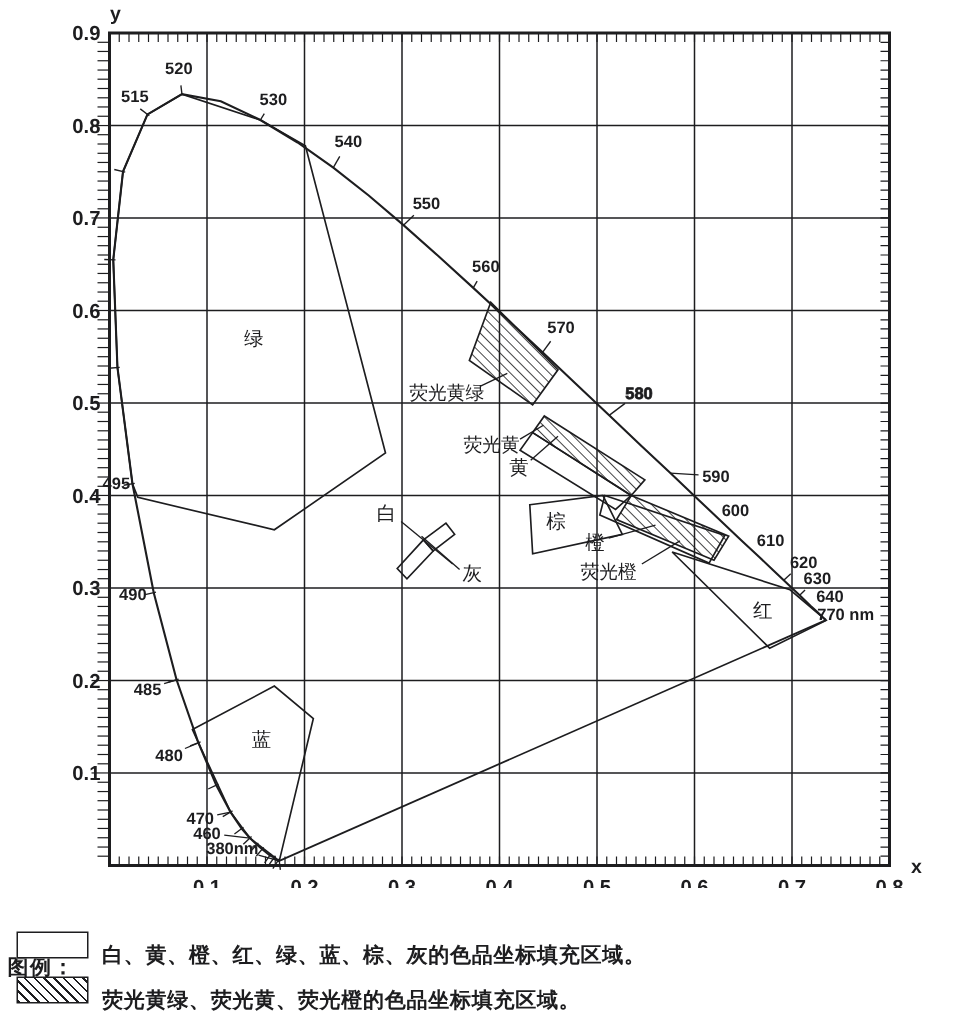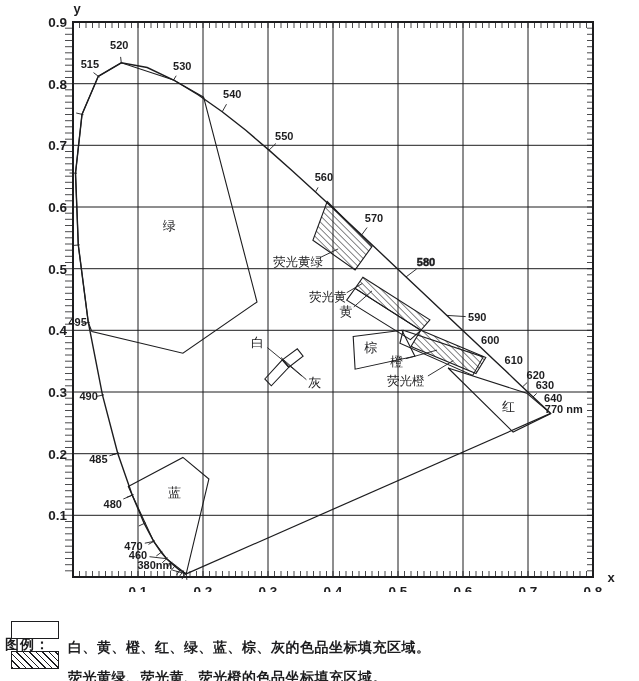--- a/index.html
+++ b/index.html
@@ -5,21 +5,21 @@
   html,body{margin:0;padding:0;background:#fff;}
   .canvas{position:relative;width:639px;height:681px;background:#ffffff;overflow:hidden;
           font-family:"Liberation Sans","DejaVu Sans",sans-serif;color:#1d1d1f;}
   svg{position:absolute;left:0;top:0;}
   .legend{position:absolute;left:0;top:588px;width:639px;}
   .legend-title{position:absolute;left:5px;top:4px;font-size:14px;font-weight:700;letter-spacing:1px;margin-top:44px;}
   .legend-row{position:absolute;left:0;height:20px;}
   .row1{top:33px;} .row2{top:63px;}
   .swatch{position:absolute;left:11px;top:0;width:48px;height:18px;border:1.6px solid #1d1d1f;background:#fff;box-sizing:border-box;}
   .swatch.hatched{background:repeating-linear-gradient(45deg,#1d1d1f 0 1.2px,transparent 1.2px 4.6px);}
-  .legend-label{position:absolute;left:68px;top:18px;font-size:14px;font-weight:600;letter-spacing:0.5px;white-space:nowrap;}
+  .legend-label{position:absolute;left:68px;top:7px;font-size:14px;font-weight:600;letter-spacing:0.5px;white-space:nowrap;}
 </style>
 </head>
 <body>
 
 <div class="canvas">
   <svg id="chart" width="639" height="592" viewBox="0 0 639 592">
       <defs>
         <pattern id="hatch" patternUnits="userSpaceOnUse" width="4.6" height="4.6" patternTransform="rotate(-45)">
         <line x1="0" y1="0" x2="0" y2="4.6" stroke="#1d1d1f" stroke-width="1.1"></line>
         </pattern>

